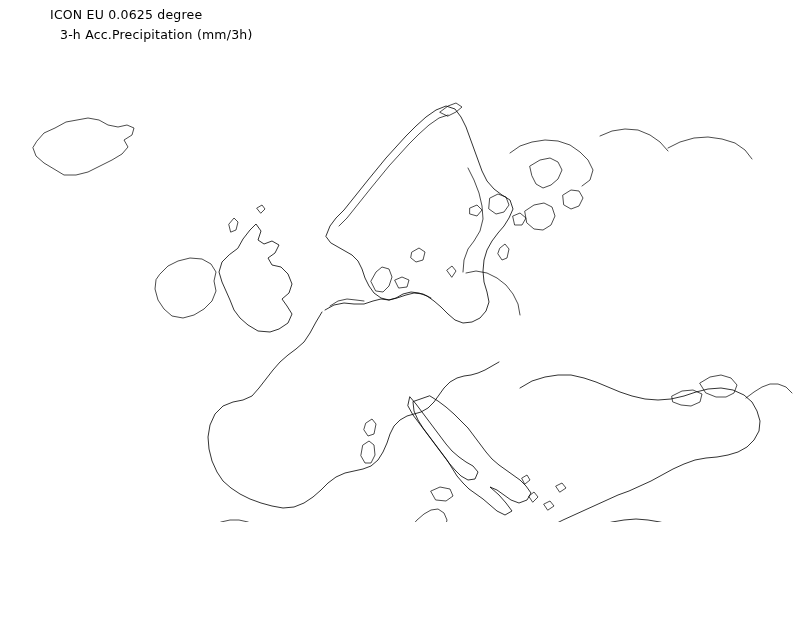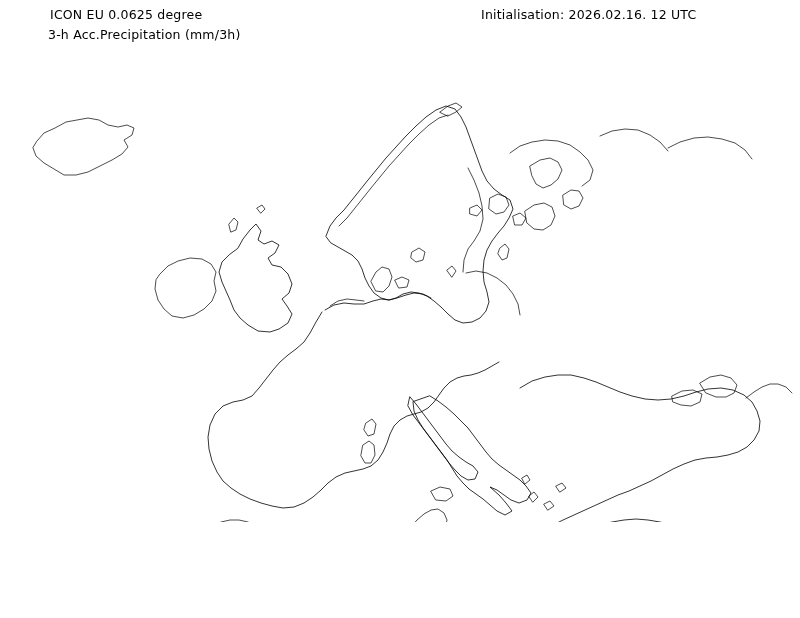--- a/index.html
+++ b/index.html
@@ -16,21 +16,21 @@
     font-family: "DejaVu Sans", sans-serif;
   }
   .hdr {
     position: absolute;
     font-size: 12.5px;
     color: #000000;
     white-space: pre;
     letter-spacing: 0.2px;
   }
   #hdr-model  { left: 50px;  top: 7px; }
-  #hdr-field  { left: 48px;  top: 27px; }
+  #hdr-field  { left: 60px;  top: 27px; }
   #hdr-init   { left: 481px; top: 7px; }
   #hdr-valid  { left: 481px; top: 27px; }
 
   #map-area {
     position: absolute;
     left: 0;
     top: 48px;
     width: 800px;
     height: 570px;
   }
@@ -54,21 +54,20 @@
     stroke-linecap: round;
   }
 </style>
 </head>
 <body>
 
 <div id="app">
 
   <div class="hdr" id="hdr-model">ICON EU 0.0625 degree</div>
   <div class="hdr" id="hdr-field">3-h Acc.Precipitation (mm/3h)</div>
-  <div class="hdr" id="hdr-init">Initialisation: 2026.02.16. 12 UTC</div>
 
   <div id="map-area">
     <svg id="map-svg" viewBox="0 0 800 570" xmlns="http://www.w3.org/2000/svg">
 
       <path class="coast-thin" d="M37,93 L44,85 L55,80 L66,74 L77,72 L88,70 L99,72 L108,77 L118,79 L127,77 L134,80 L132,87 L124,92 L128,99 L122,106 L112,112 L100,118 L88,124 L76,127 L64,127 L54,121 L44,115 L36,108 L33,100 Z"></path>
 
       <path class="coast-thin" d="M160,226 L168,218 L178,213 L190,210 L202,211 L211,216 L216,224 L214,233 L216,243 L212,253 L204,261 L194,267 L183,270 L172,268 L164,261 L158,252 L155,241 L156,232 Z"></path>
 
       <path class="coast" d="M238,200 L243,191 L250,182 L256,176 L261,183 L258,192 L264,196 L272,193 L279,197 L275,205 L268,210 L272,217 L281,219 L288,226 L292,236 L289,245 L282,251 L287,258 L292,266 L288,275 L279,281 L270,284 L258,283 L248,277 L240,270 L234,262 L230,252 L226,243 L222,234 L219,224 L222,214 L229,207 Z"></path>
       <path class="coast-thin" d="M229,176 L234,170 L238,174 L236,182 L231,184 Z"></path>

